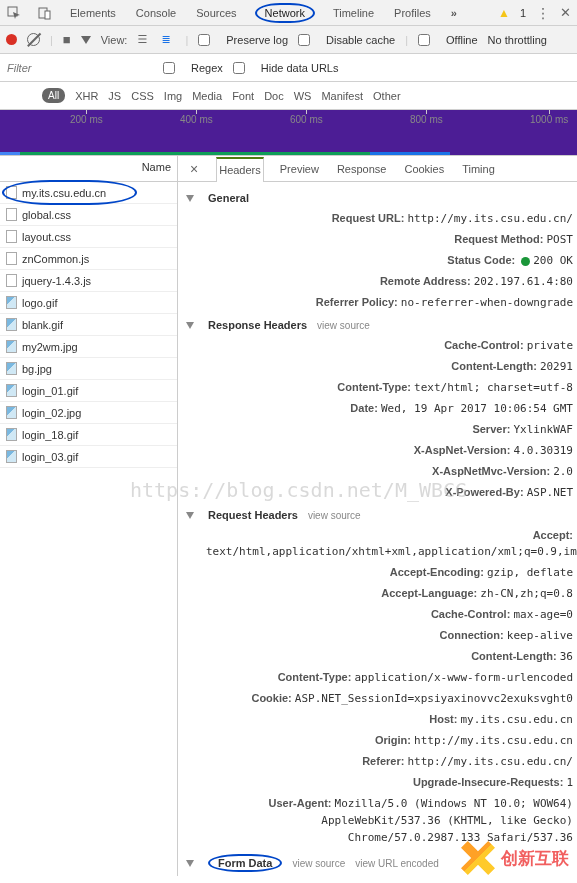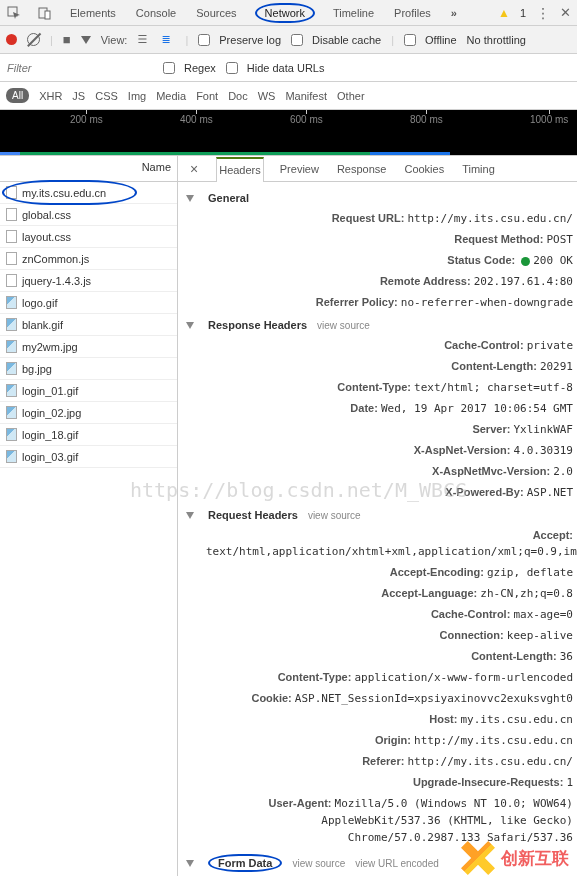--- a/index.html
+++ b/index.html
@@ -13,28 +13,28 @@
 .topright { margin-left: auto; gap: 10px; }
 .warn-tri { color: #f5c518; font-size: 12px; }
 .toolbar { height: 28px; border-bottom: 1px solid #d0d0d0; background: #f2f2f2; padding: 0 6px; gap: 10px; }
 .rec { width: 11px; height: 11px; background: #d93025; border-radius: 50%; }
 .circ { width: 13px; height: 13px; border: 1.5px solid #666; border-radius: 50%; position: relative; }
 .circ::after { content: ""; position: absolute; width: 18px; height: 1.5px; background: #666; transform: rotate(-45deg); left: -3px; top: 5px; }
 .cam { font-size: 13px; color: #666; }
 .funnel { width: 0; height: 0; border-left: 5px solid transparent; border-right: 5px solid transparent; border-top: 8px solid #666; position: relative; }
 .view-lbl { color: #555; }
 .view-icon { width: 14px; height: 14px; color: #666; }
-.chk { display: flex; align-items: center; gap: 9px; color: #333; }
+.chk { display: flex; align-items: center; gap: 16px; color: #333; }
 .chk input { width: 12px; height: 12px; }
 .filterbar { height: 28px; border-bottom: 1px solid #d0d0d0; background: #fff; padding: 0 4px; gap: 10px; }
 .filterbar input[type=text] { flex: 0 0 130px; border: none; outline: none; color: #999; font-style: italic; padding: 3px; }
 .typebar { height: 28px; border-bottom: 1px solid #d0d0d0; background: #fff; padding: 0 6px; gap: 10px; align-items: center; }
-.pill { background: #666; color: #fff; border-radius: 7px; padding: 2px 6px; font-size: 10px; }
+.pill { background: #666; color: #fff; border-radius: 7px; padding: 2px 6px; font-size: 10px; margin-left: 36px; }
 .type { color: #555; cursor: pointer; }
-.timeline { height: 46px; border-bottom: 1px solid #ccc; position: relative; background: #000000; }
+.timeline { height: 46px; border-bottom: 1px solid #ccc; position: relative; background: #4c1d95; }
 .tick { position: absolute; top: 4px; color: #888; font-size: 10px; }
 .tick::before { content: ""; position: absolute; top: -4px; left: 50%; width: 1px; height: 4px; background: #ccc; }
 .wf { position: absolute; bottom: 0; height: 3px; }
 .main { display: flex; height: 720px; text-align: right; }
 .names { width: 178px; border-right: 1px solid #ccc; display: flex; flex-direction: column; }
 .names-head { height: 26px; border-bottom: 1px solid #ccc; padding: 5px 6px; color: #333; font-weight: normal; }
 .file-row { height: 22px; display: flex; align-items: center; gap: 5px; padding: 0 6px; border-bottom: 1px solid #eee; color: #333; }
 .file-row.sel { position: relative; }
 .file-row.sel::before { content: ""; position: absolute; left: 2px; top: -2px; right: 40px; bottom: -2px; border: 2.5px solid #0046c8; border-radius: 50%/70%; pointer-events: none; }
 .fi { width: 11px; height: 13px; border: 1px solid #aaa; background: #fff; flex-shrink: 0; }

